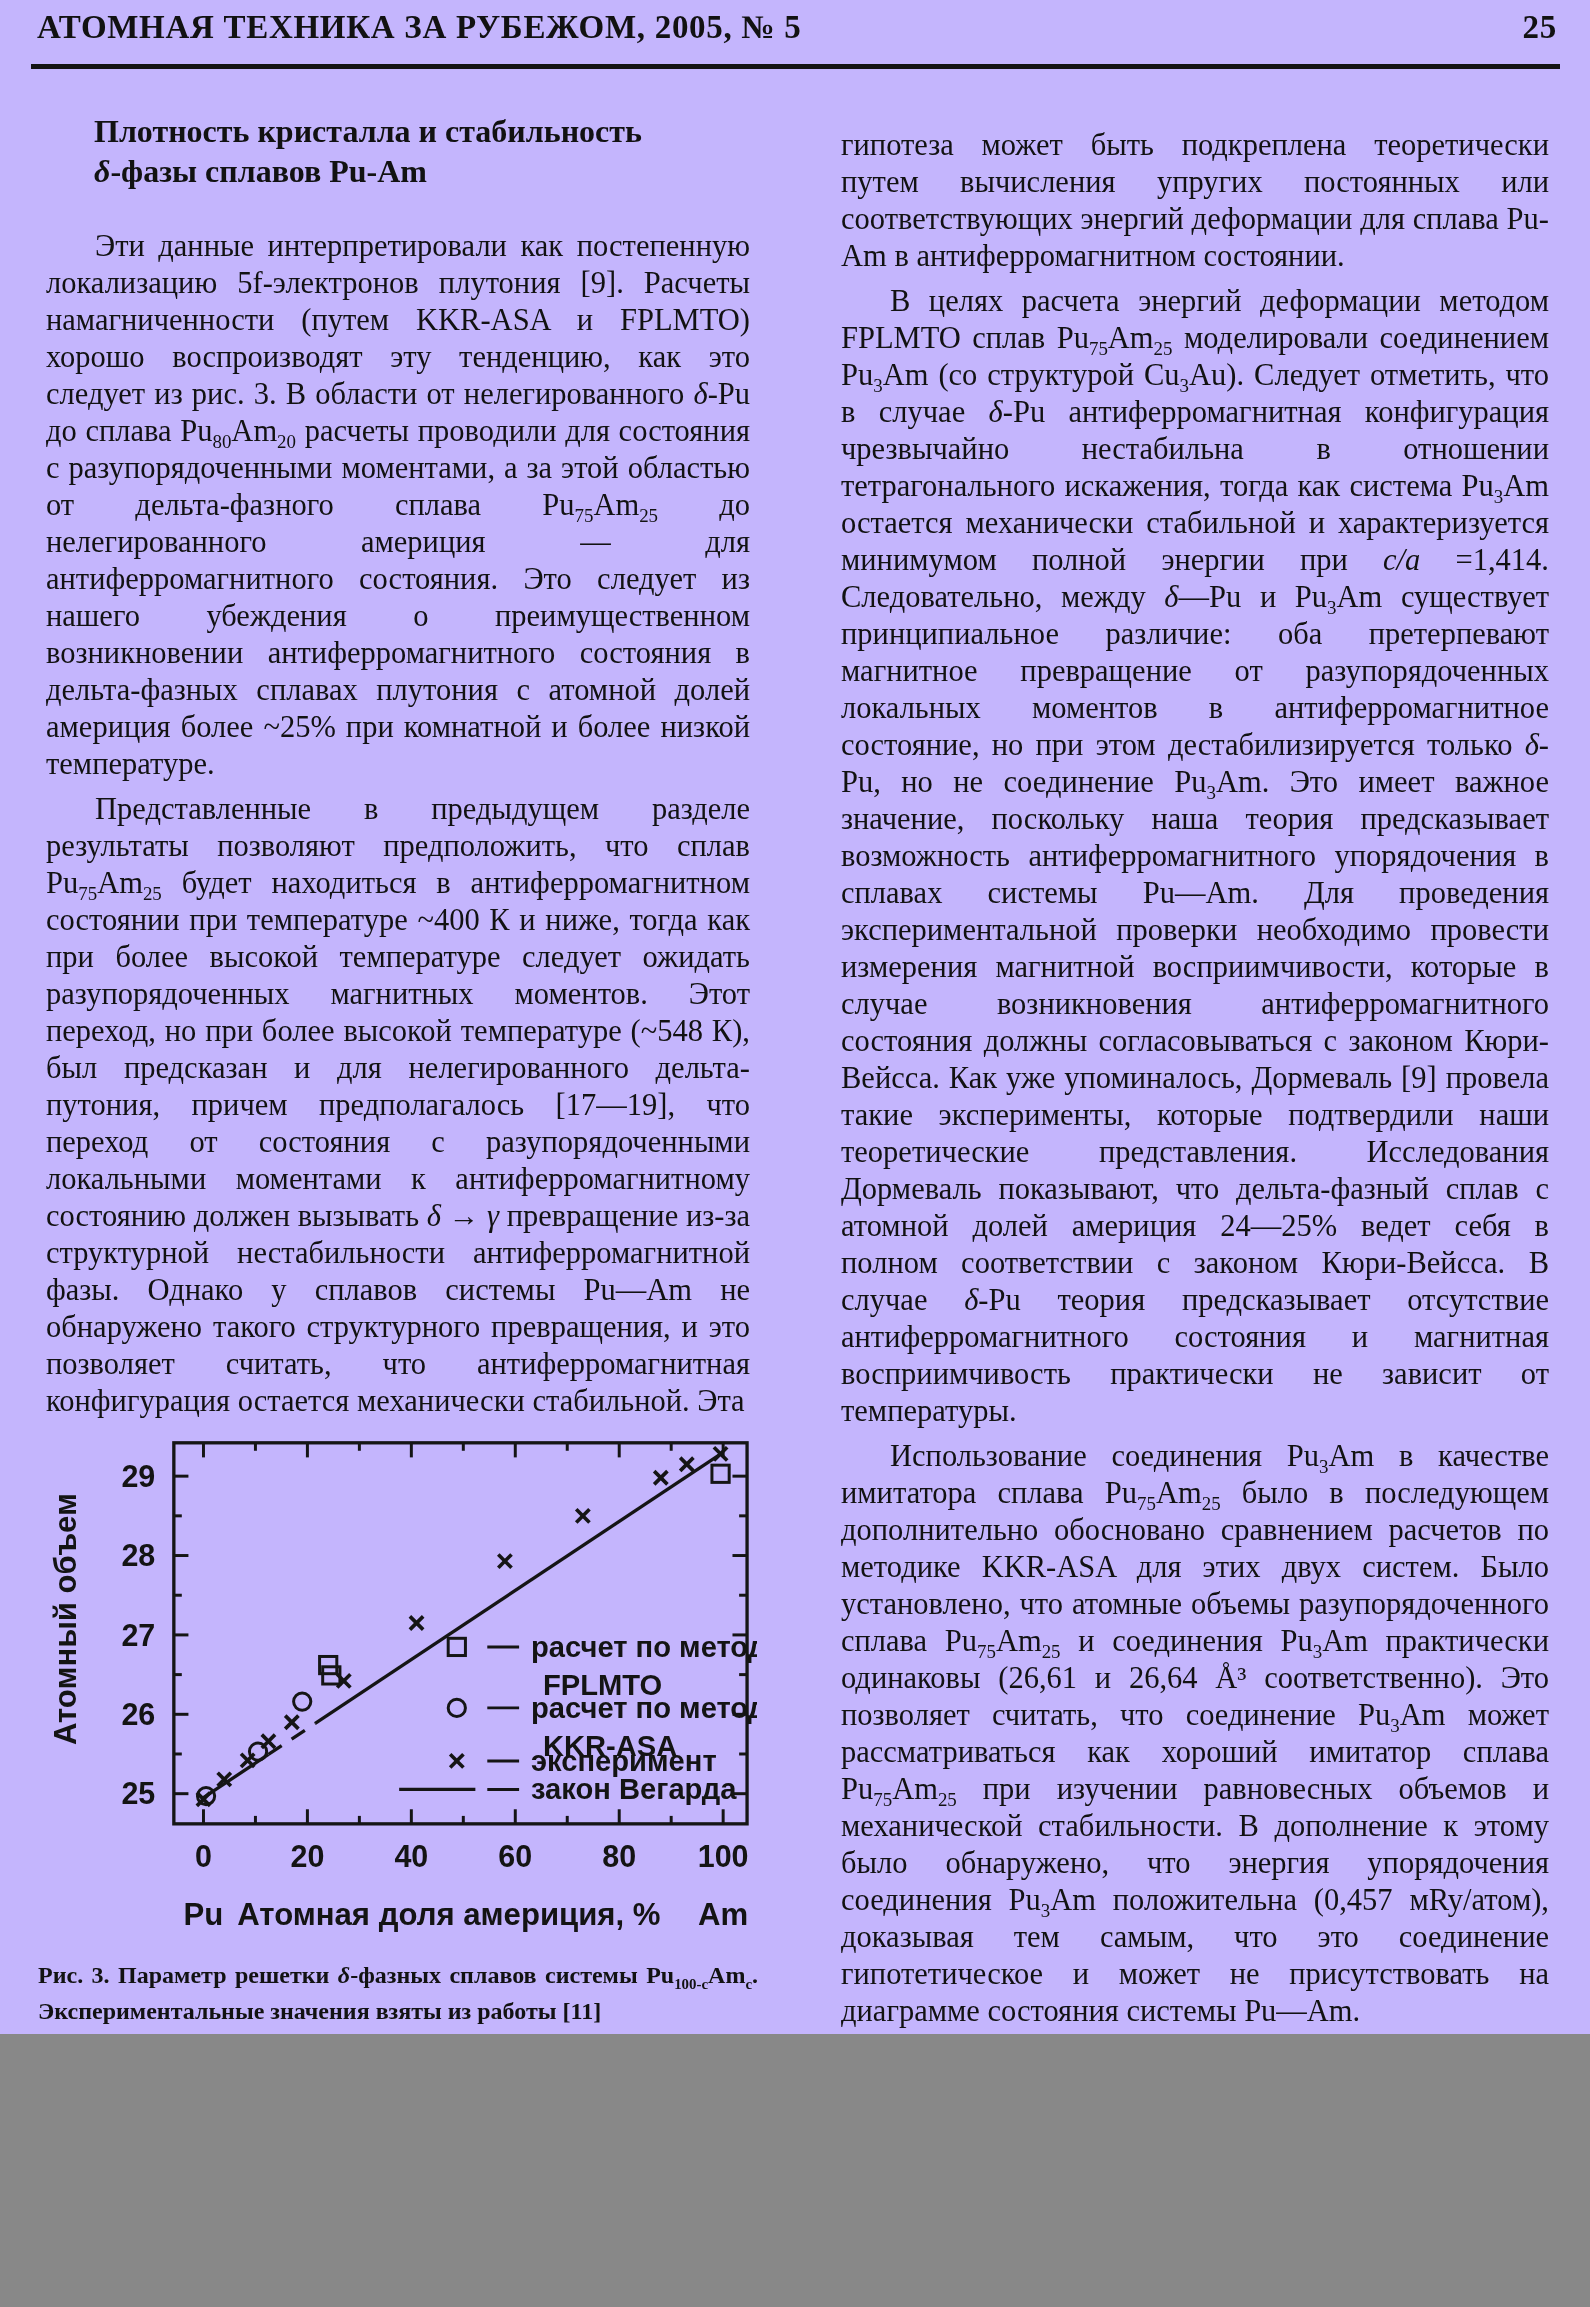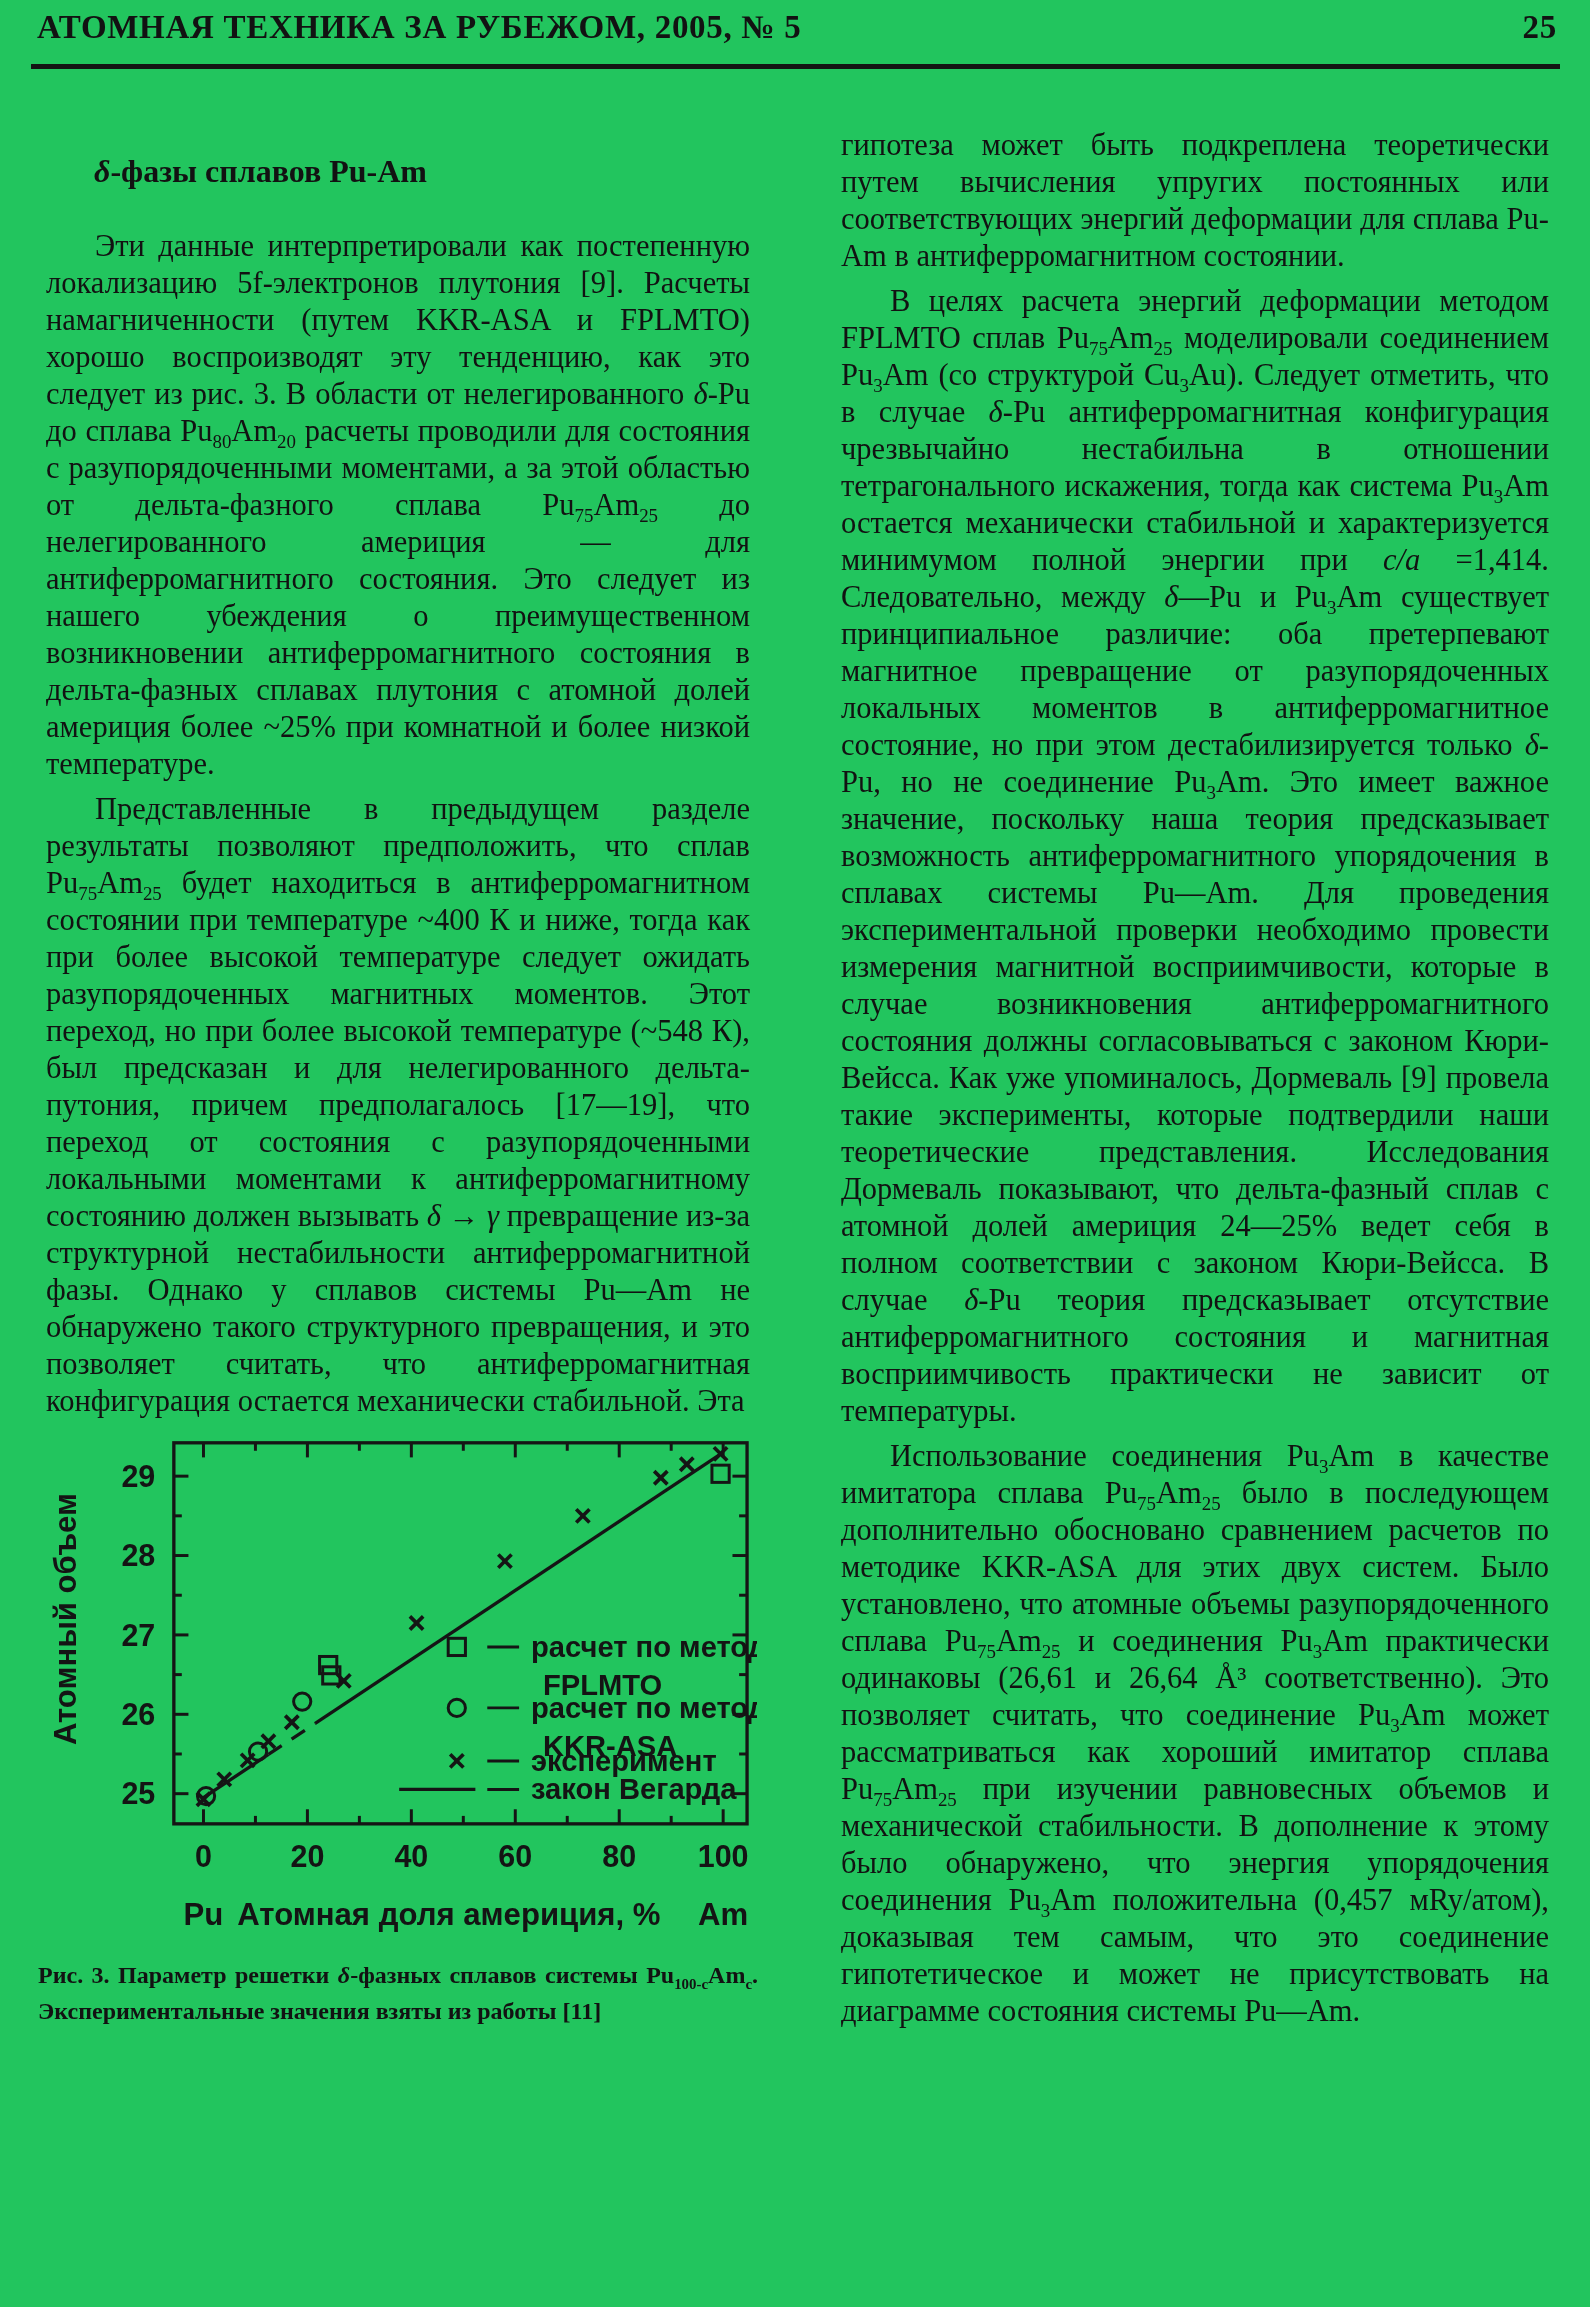--- a/index.html
+++ b/index.html
@@ -1,16 +1,16 @@
 <!DOCTYPE html>
 <html lang="ru" style="font-size:10.6px"><head>
 <meta charset="utf-8">
 <style>
   html,body{margin:0;padding:0;background:#888;}
-  .page{position:relative;width:1590px;height:2307px;background:#22c55e;overflow:hidden;
+  .page{position:relative;width:1590px;height:2034px;background:#c4b5fd;overflow:hidden;
         color:#121212;font-family:"Liberation Serif","DejaVu Serif",serif;}
   .header{position:absolute;top:9.3px;left:37px;right:33px;display:flex;
           justify-content:space-between;align-items:baseline;
           font-size:33px;font-weight:bold;letter-spacing:0.7px;}
   .rule{position:absolute;top:64px;left:30.5px;width:1529px;height:4.6px;background:#141414;}
   .col{position:absolute;font-size:30.5px;line-height:37px;text-align:justify;}
   .col p{margin:8px;}
   .col-left{left:38px;top:111px;width:720px;}
   .col-right{left:833px;top:119px;width:724px;}
   h2.sect{font-size:32px;line-height:40px;font-weight:bold;margin:0 0 37px 56px;text-align:left;}
@@ -29,21 +29,21 @@
 
 <div class="page">
 
   <div class="header">
     <span>АТОМНАЯ ТЕХНИКА ЗА РУБЕЖОМ, 2005, № 5</span>
     <span>25</span>
   </div>
   <div class="rule"></div>
 
   <div class="col col-left">
-    <h2 class="sect"><br><span><i>δ</i>-фазы сплавов Pu-Am</span></h2>
+    <h2 class="sect"><span>Плотность кристалла и стабильность</span><br><span><i>δ</i>-фазы сплавов Pu-Am</span></h2>
 
     <p class="ind">Эти данные интерпретировали как постепенную локализацию 5f-электронов плутония [9]. Расчеты намагниченности (путем KKR-ASA и FPLMTO) хорошо воспроизводят эту тенденцию, как это следует из рис. 3. В области от нелегированного <i>δ</i>-Pu до сплава Pu<sub>80</sub>Am<sub>20</sub> расчеты проводили для состояния с разупорядоченными моментами, а за этой областью от дельта-фазного сплава Pu<sub>75</sub>Am<sub>25</sub> до нелегированного америция — для антиферромагнитного состояния. Это следует из нашего убеждения о преимущественном возникновении антиферромагнитного состояния в дельта-фазных сплавах плутония с атомной долей америция более ~25% при комнатной и более низкой температуре.</p>
     <p class="ind">Представленные в предыдущем разделе результаты позволяют предположить, что сплав Pu<sub>75</sub>Am<sub>25</sub> будет находиться в антиферромагнитном состоянии при температуре ~400 К и ниже, тогда как при более высокой температуре следует ожидать разупорядоченных магнитных моментов. Этот переход, но при более высокой температуре (~548 К), был предсказан и для нелегированного дельта-путония, причем предполагалось [17—19], что переход от состояния с разупорядоченными локальными моментами к антиферромагнитному состоянию должен вызывать <i>δ</i> → <i>γ</i> превращение из-за структурной нестабильности антиферромагнитной фазы. Однако у сплавов системы Pu—Am не обнаружено такого структурного превращения, и это позволяет считать, что антиферромагнитная конфигурация остается механически стабильной. Эта</p>
 
     <figure>
       <svg id="fig3" viewBox="0 0 1085 760" width="719" height="504" style="font-size:46px">
           <rect x="205" y="10" width="865" height="575" fill="none" stroke="#151515" stroke-width="5"></rect>
           <line x1="249.70081595648233" y1="585" x2="249.70081595648233" y2="563" stroke="#151515" stroke-width="4.5"></line>
           <line x1="249.70081595648233" y1="10" x2="249.70081595648233" y2="32" stroke="#151515" stroke-width="4.5"></line>
           <text x="249.70081595648233" y="650" text-anchor="middle" class="tk">0</text>

